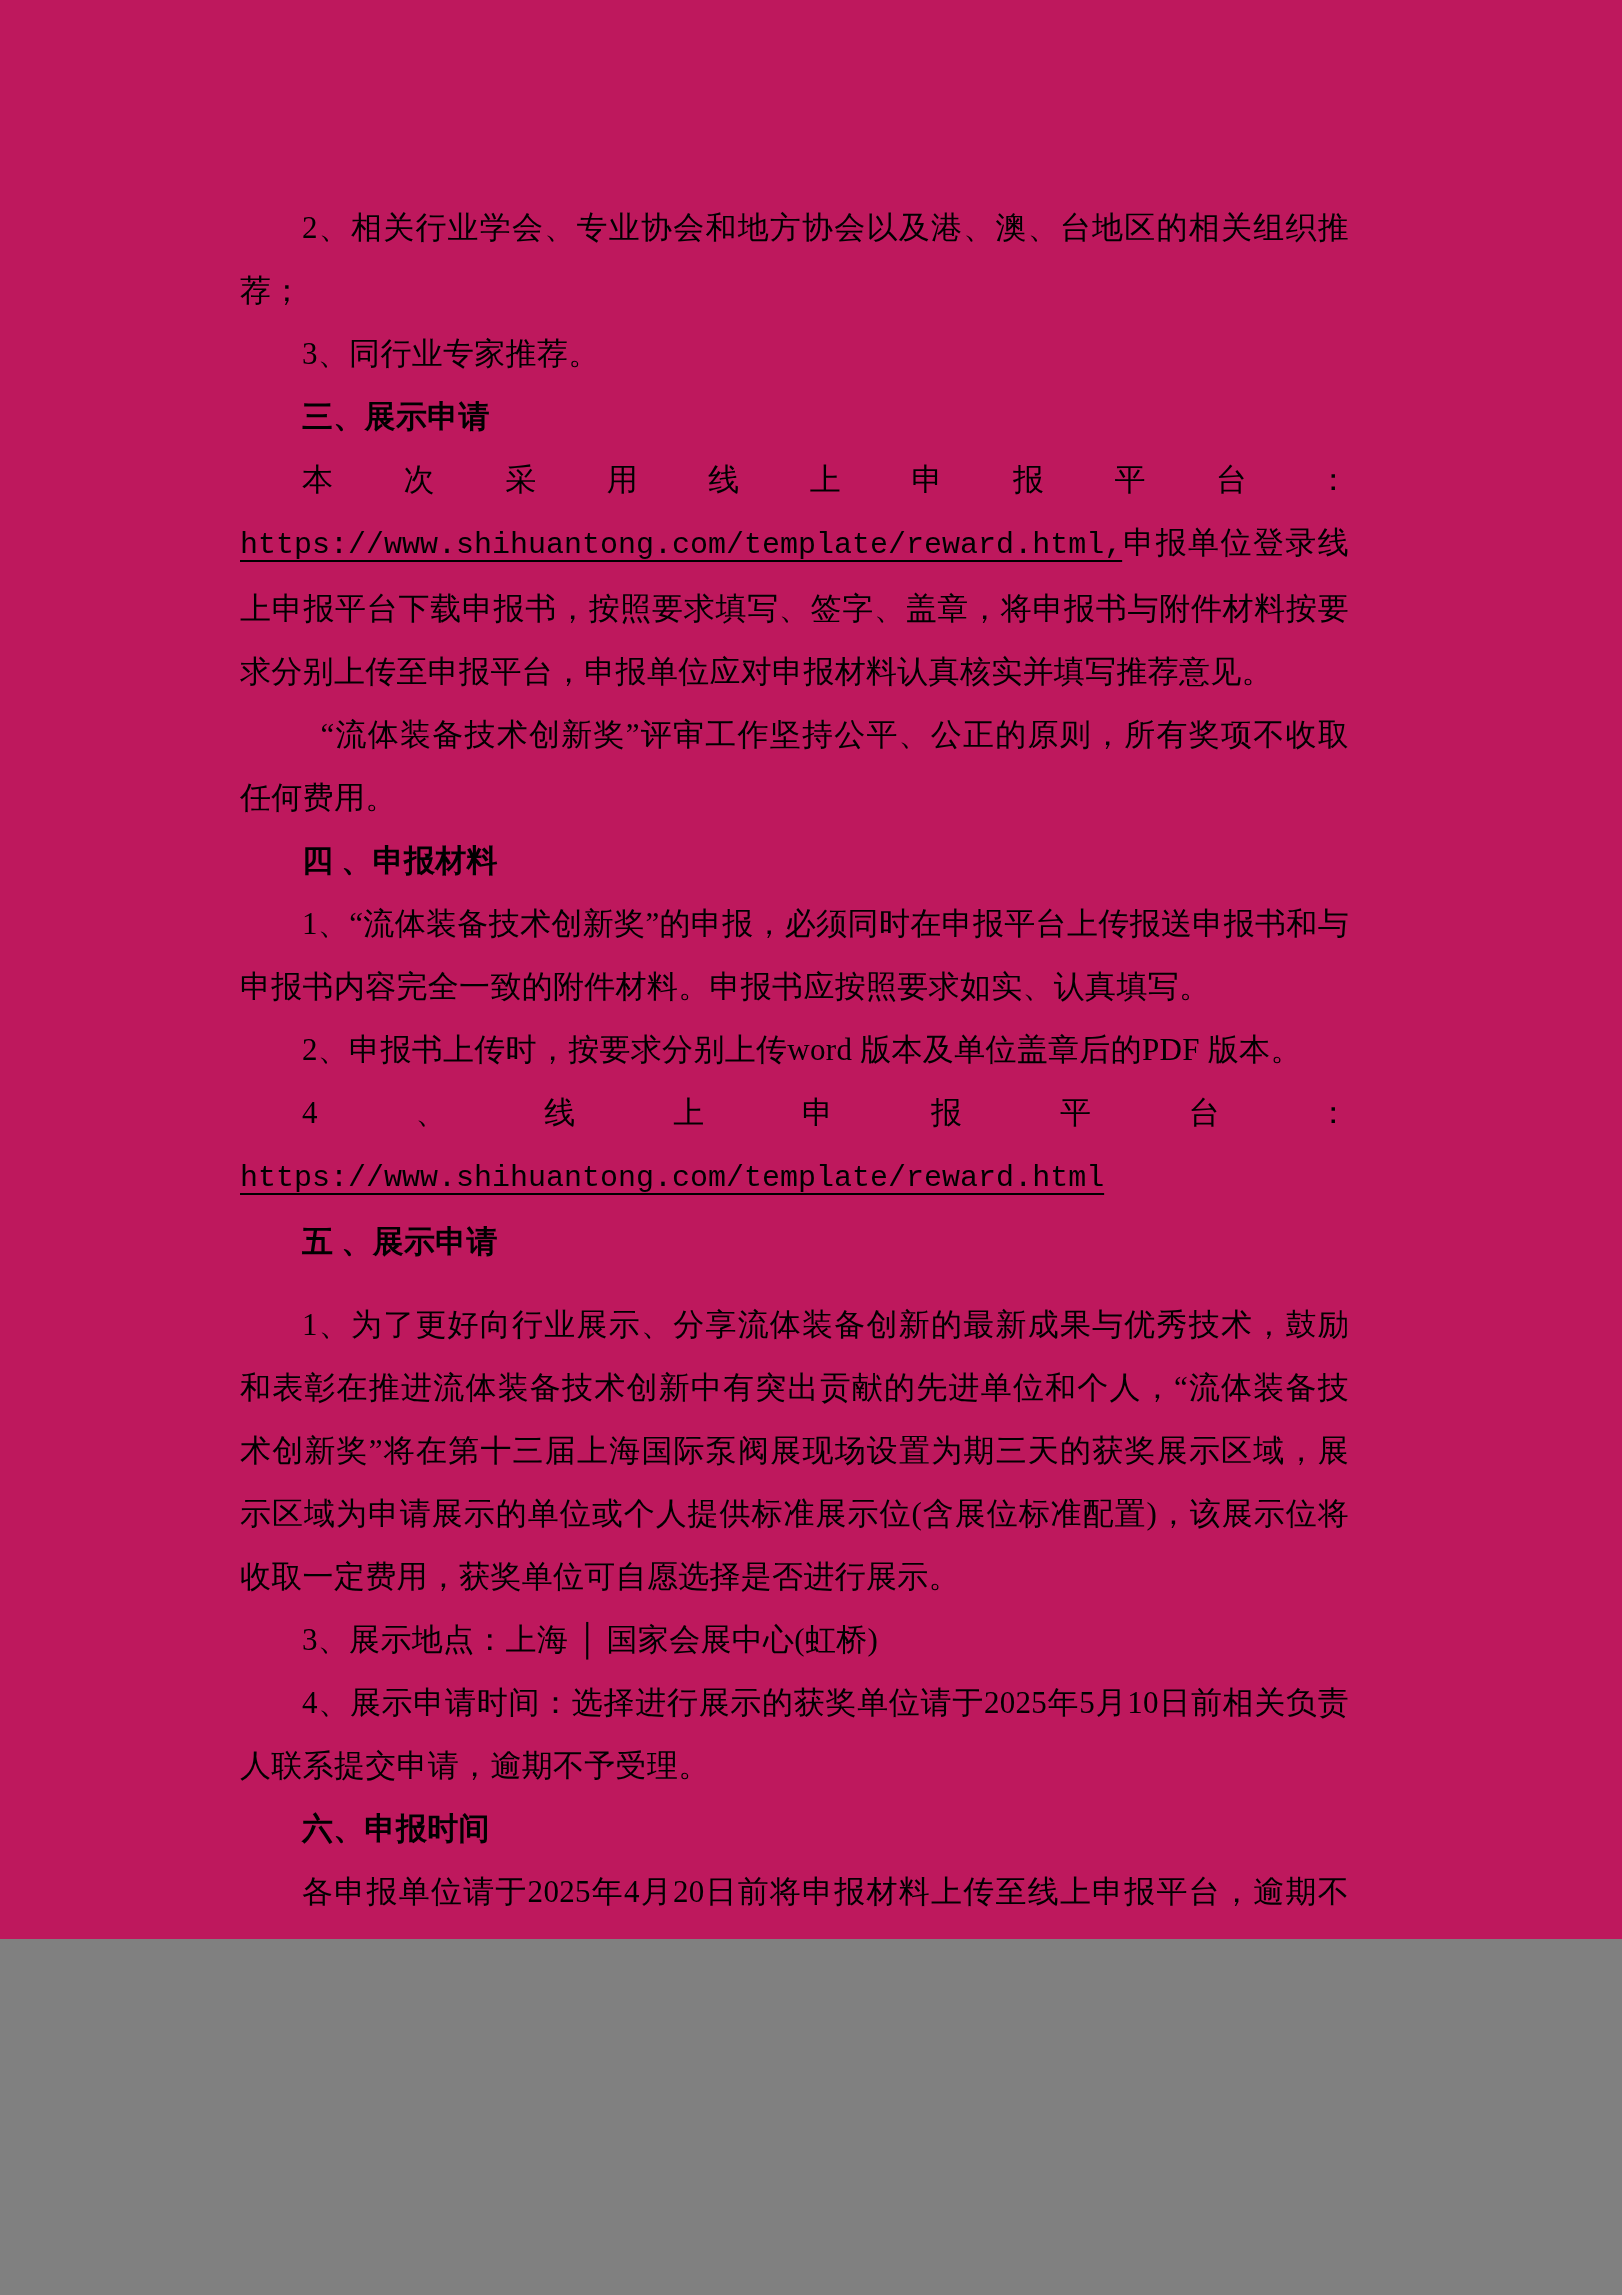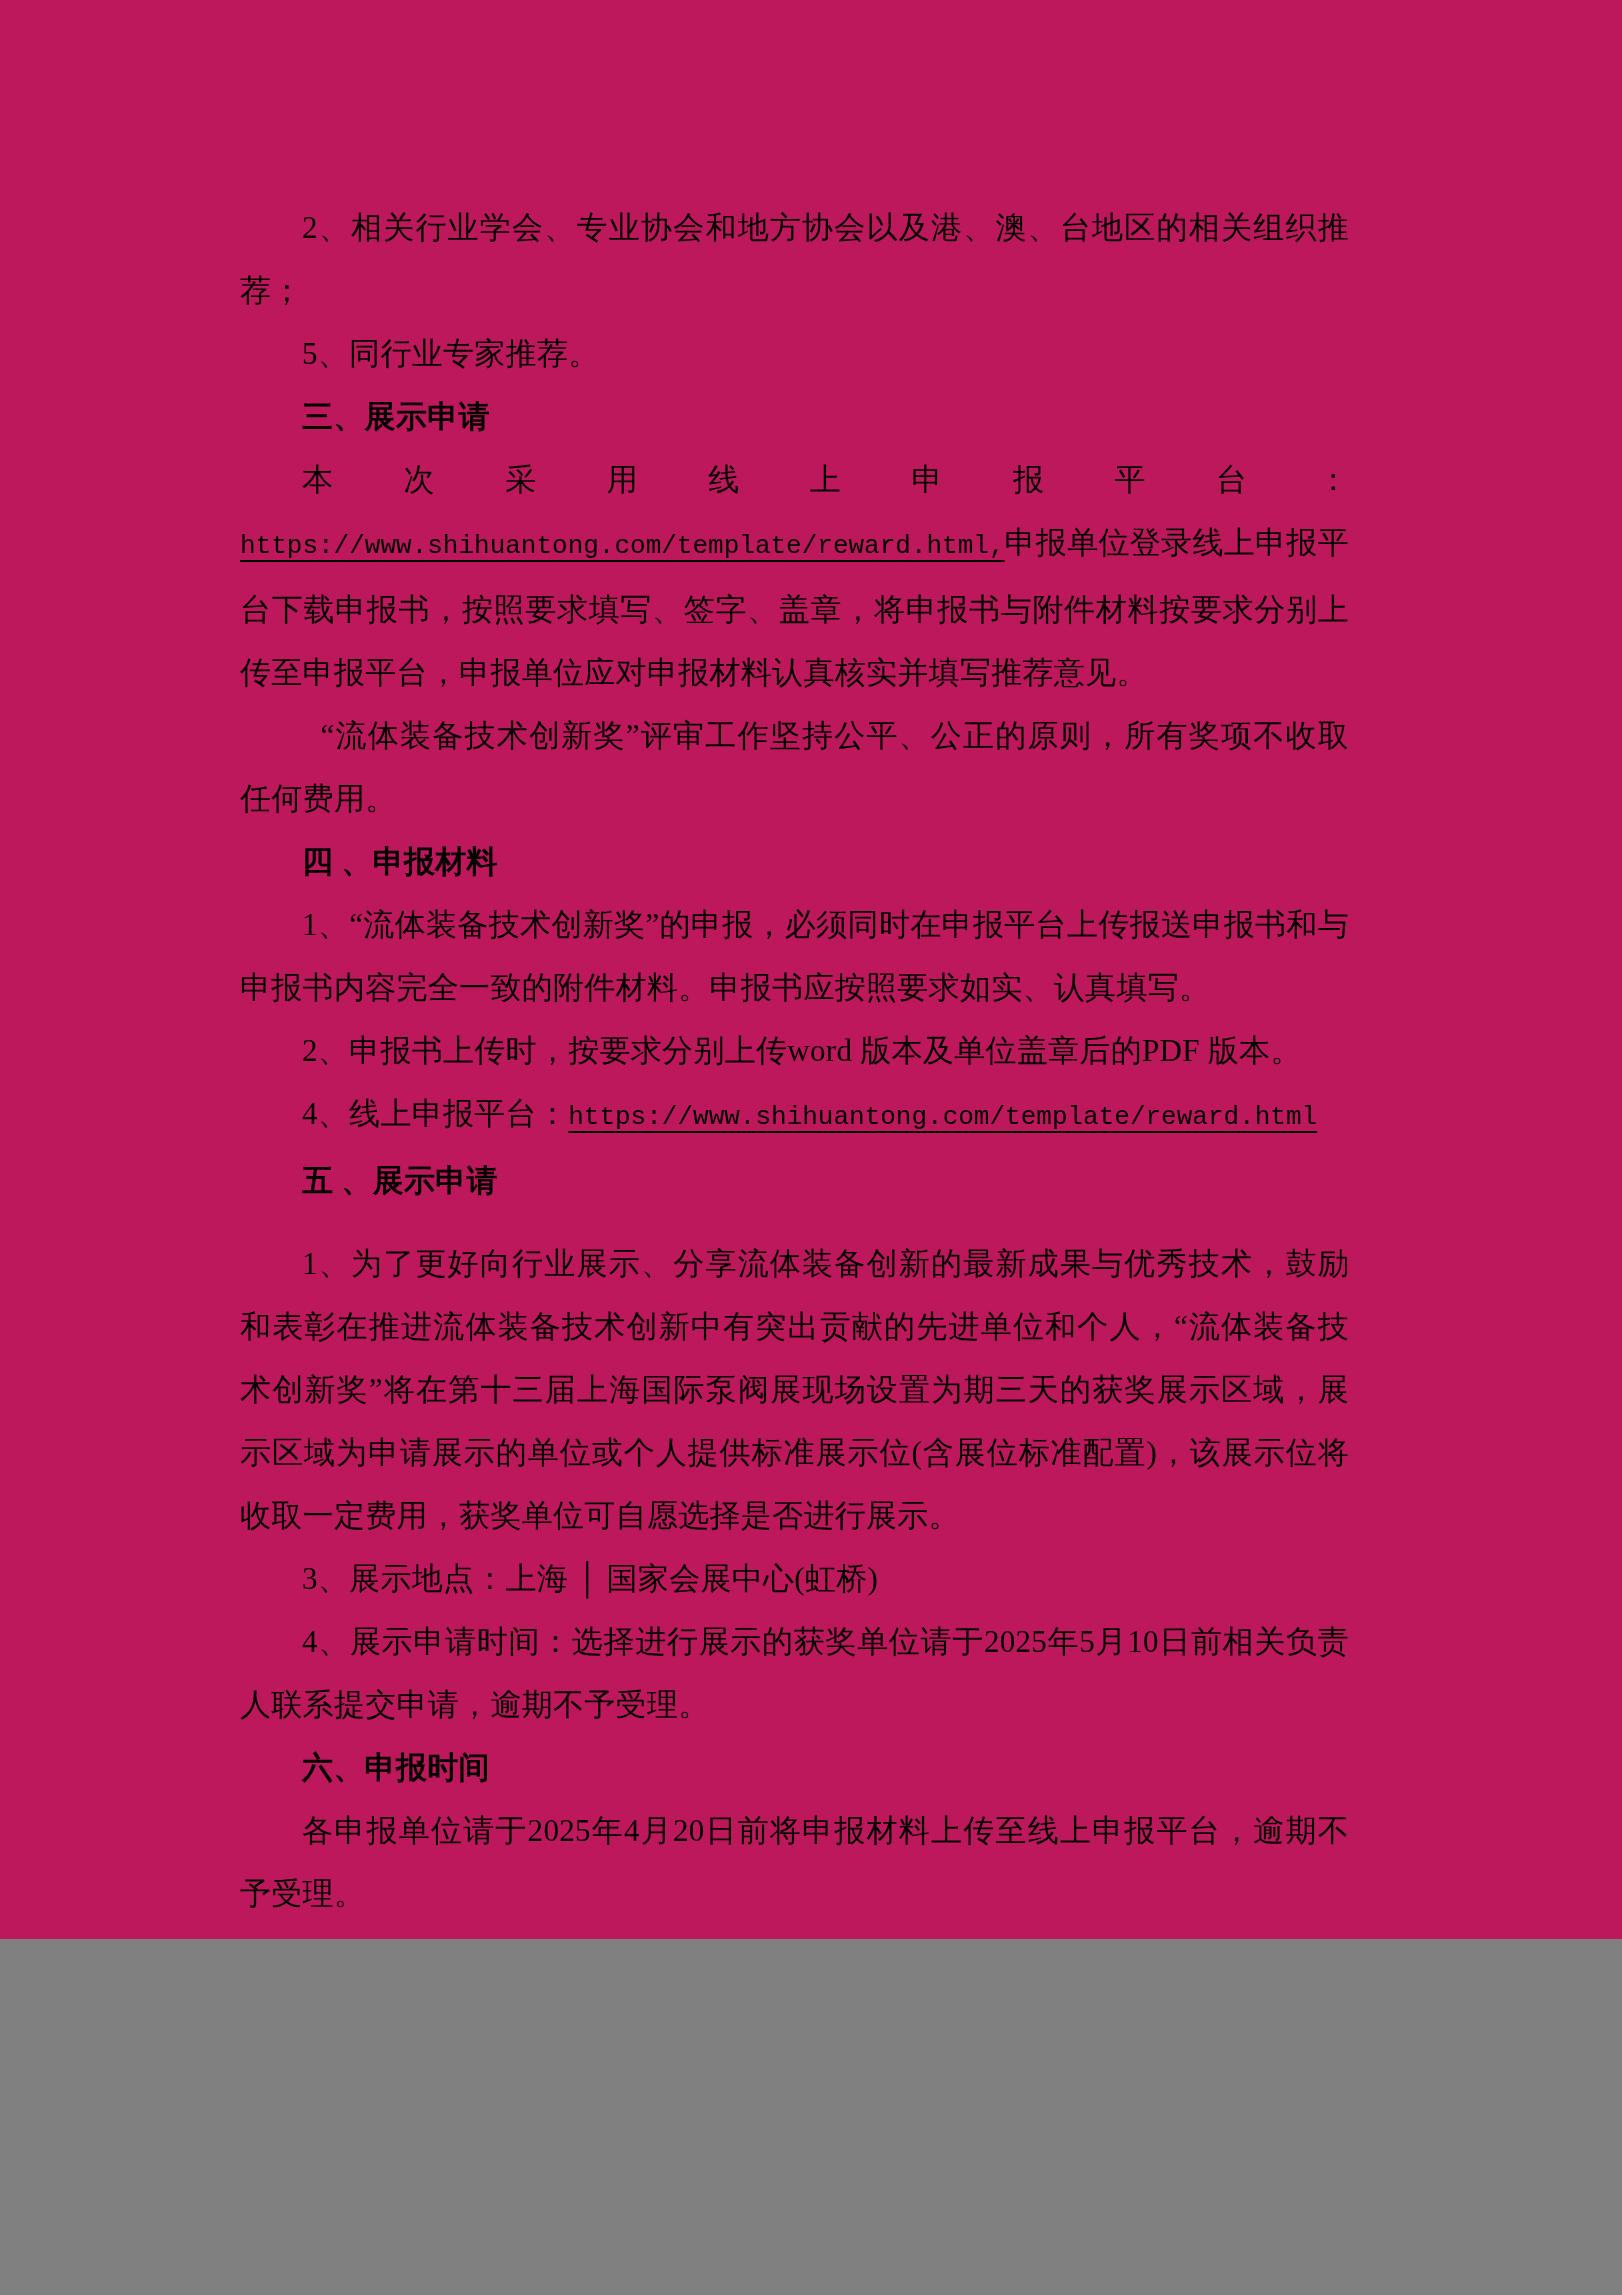--- a/index.html
+++ b/index.html
@@ -41,33 +41,33 @@
     margin: 0;
     text-indent: 2em;
     font-weight: bold;
   }
   .url {
     color: #000000;
     text-decoration: underline;
     text-decoration-thickness: 2px;
     text-underline-offset: 6.8px;
     font-family: "Liberation Mono", "DejaVu Sans Mono", monospace;
-    font-size: 26px;
+    font-size: 30px;
     letter-spacing: 0px;
   }
 </style>
 </head>
 <body>
 
 <div class="page">
   <div class="content">
 
     <p class="para">2、相关行业学会、专业协会和地方协会以及港、澳、台地区的相关组织推荐；</p>
 
-    <p class="para">5、同行业专家推荐。</p>
+    <p class="para">3、同行业专家推荐。</p>
 
     <p class="heading">三、展示申请</p>
 
     <p class="para"><span>本次采用线上申报平台：</span><a href="#" class="url">https://www.shihuantong.com/template/reward.html,</a><span>申报单位登录线上申报平台下载申报书，按照要求填写、签字、盖章，将申报书与附件材料按要求分别上传至申报平台，申报单位应对申报材料认真核实并填写推荐意见。</span></p>
 
     <p class="para quote-indent">“流体装备技术创新奖”评审工作坚持公平、公正的原则，所有奖项不收取任何费用。</p>
 
     <p class="heading">四 、申报材料</p>
 
     <p class="para">1、“流体装备技术创新奖”的申报，必须同时在申报平台上传报送申报书和与申报书内容完全一致的附件材料。申报书应按照要求如实、认真填写。</p>

